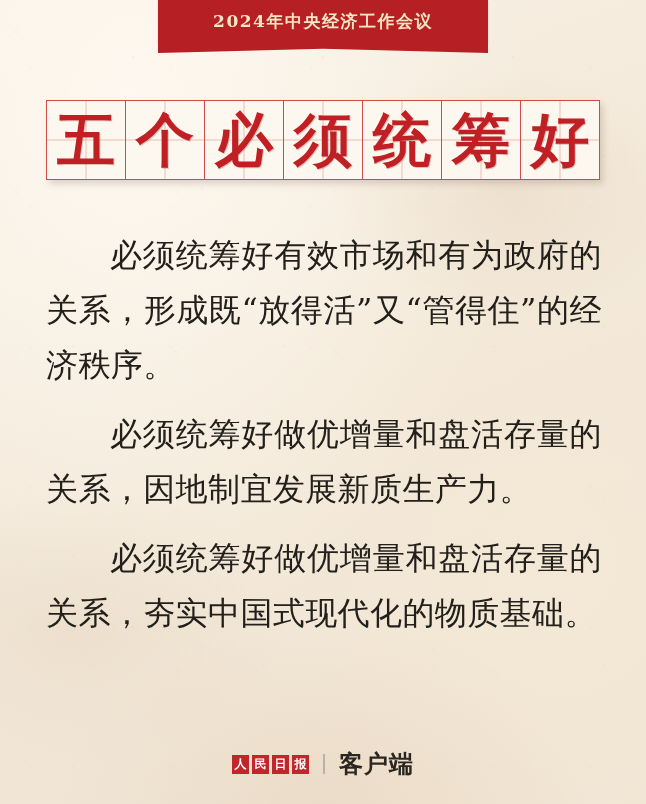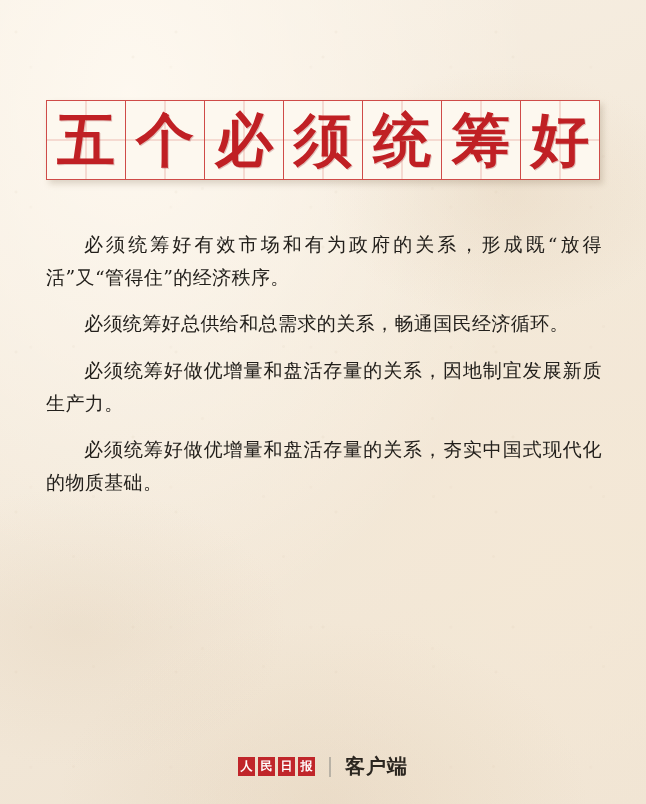--- a/index.html
+++ b/index.html
@@ -151,21 +151,21 @@
 
   
   .body-text {
     position: absolute;
     top: 228px;
     left: 46px;
     right: 44px;
   }
   .para {
     font-family: "DejaVu Serif", "Liberation Serif", serif;
-    font-size: 19px;
+    font-size: 32px;
     line-height: 1.72;
     color: #23201c;
     text-indent: 2em;
     margin: 0 0 14px 0;
     letter-spacing: .4px;
     text-align: justify;
   }
 
   
   .footer {
@@ -195,33 +195,38 @@
     text-align: center;
   }
   .divider-bar {
     width: 2px;
     height: 20px;
     background: #b9b2a6;
     margin: 0 6px;
   }
   .footer-app {
     font-family: "DejaVu Serif", "Liberation Serif", serif;
-    font-size: 20px;
+    font-size: 24px;
     font-weight: bold;
     color: #2b2620;
     letter-spacing: 1px;
   }
 </style>
 </head>
 <body>
 
 <div class="poster">
   <div class="paper-texture"></div>
   <div class="paper-stain"></div>
 
+  <div class="banner-wrap">
+    <div class="banner">
+      <span class="banner-text">2024年中央经济工作会议</span>
+    </div>
+  </div>
 
   <div class="headline">
     <div class="headline-inner">
       <div class="gridcell">
         <span class="gridchar">五</span>
       </div>
       <div class="gridcell">
         <span class="gridchar">个</span>
       </div>
       <div class="gridcell">
@@ -237,21 +242,20 @@
         <span class="gridchar">筹</span>
       </div>
       <div class="gridcell">
         <span class="gridchar">好</span>
       </div>
     </div>
   </div>
 
   <div class="body-text">
     <p class="para">必须统筹好有效市场和有为政府的关系，形成既“放得活”又“管得住”的经济秩序。</p>
-    <p class="para">必须统筹好总供给和总需求的关系，畅通国民经济循环。</p>
     <p class="para">必须统筹好做优增量和盘活存量的关系，因地制宜发展新质生产力。</p>
     <p class="para">必须统筹好做优增量和盘活存量的关系，夯实中国式现代化的物质基础。</p>
   </div>
 
   <div class="footer">
     <div class="rmrb-mark">
       <span class="rmrb-box">人</span>
       <span class="rmrb-box">民</span>
       <span class="rmrb-box">日</span>
       <span class="rmrb-box">报</span>

